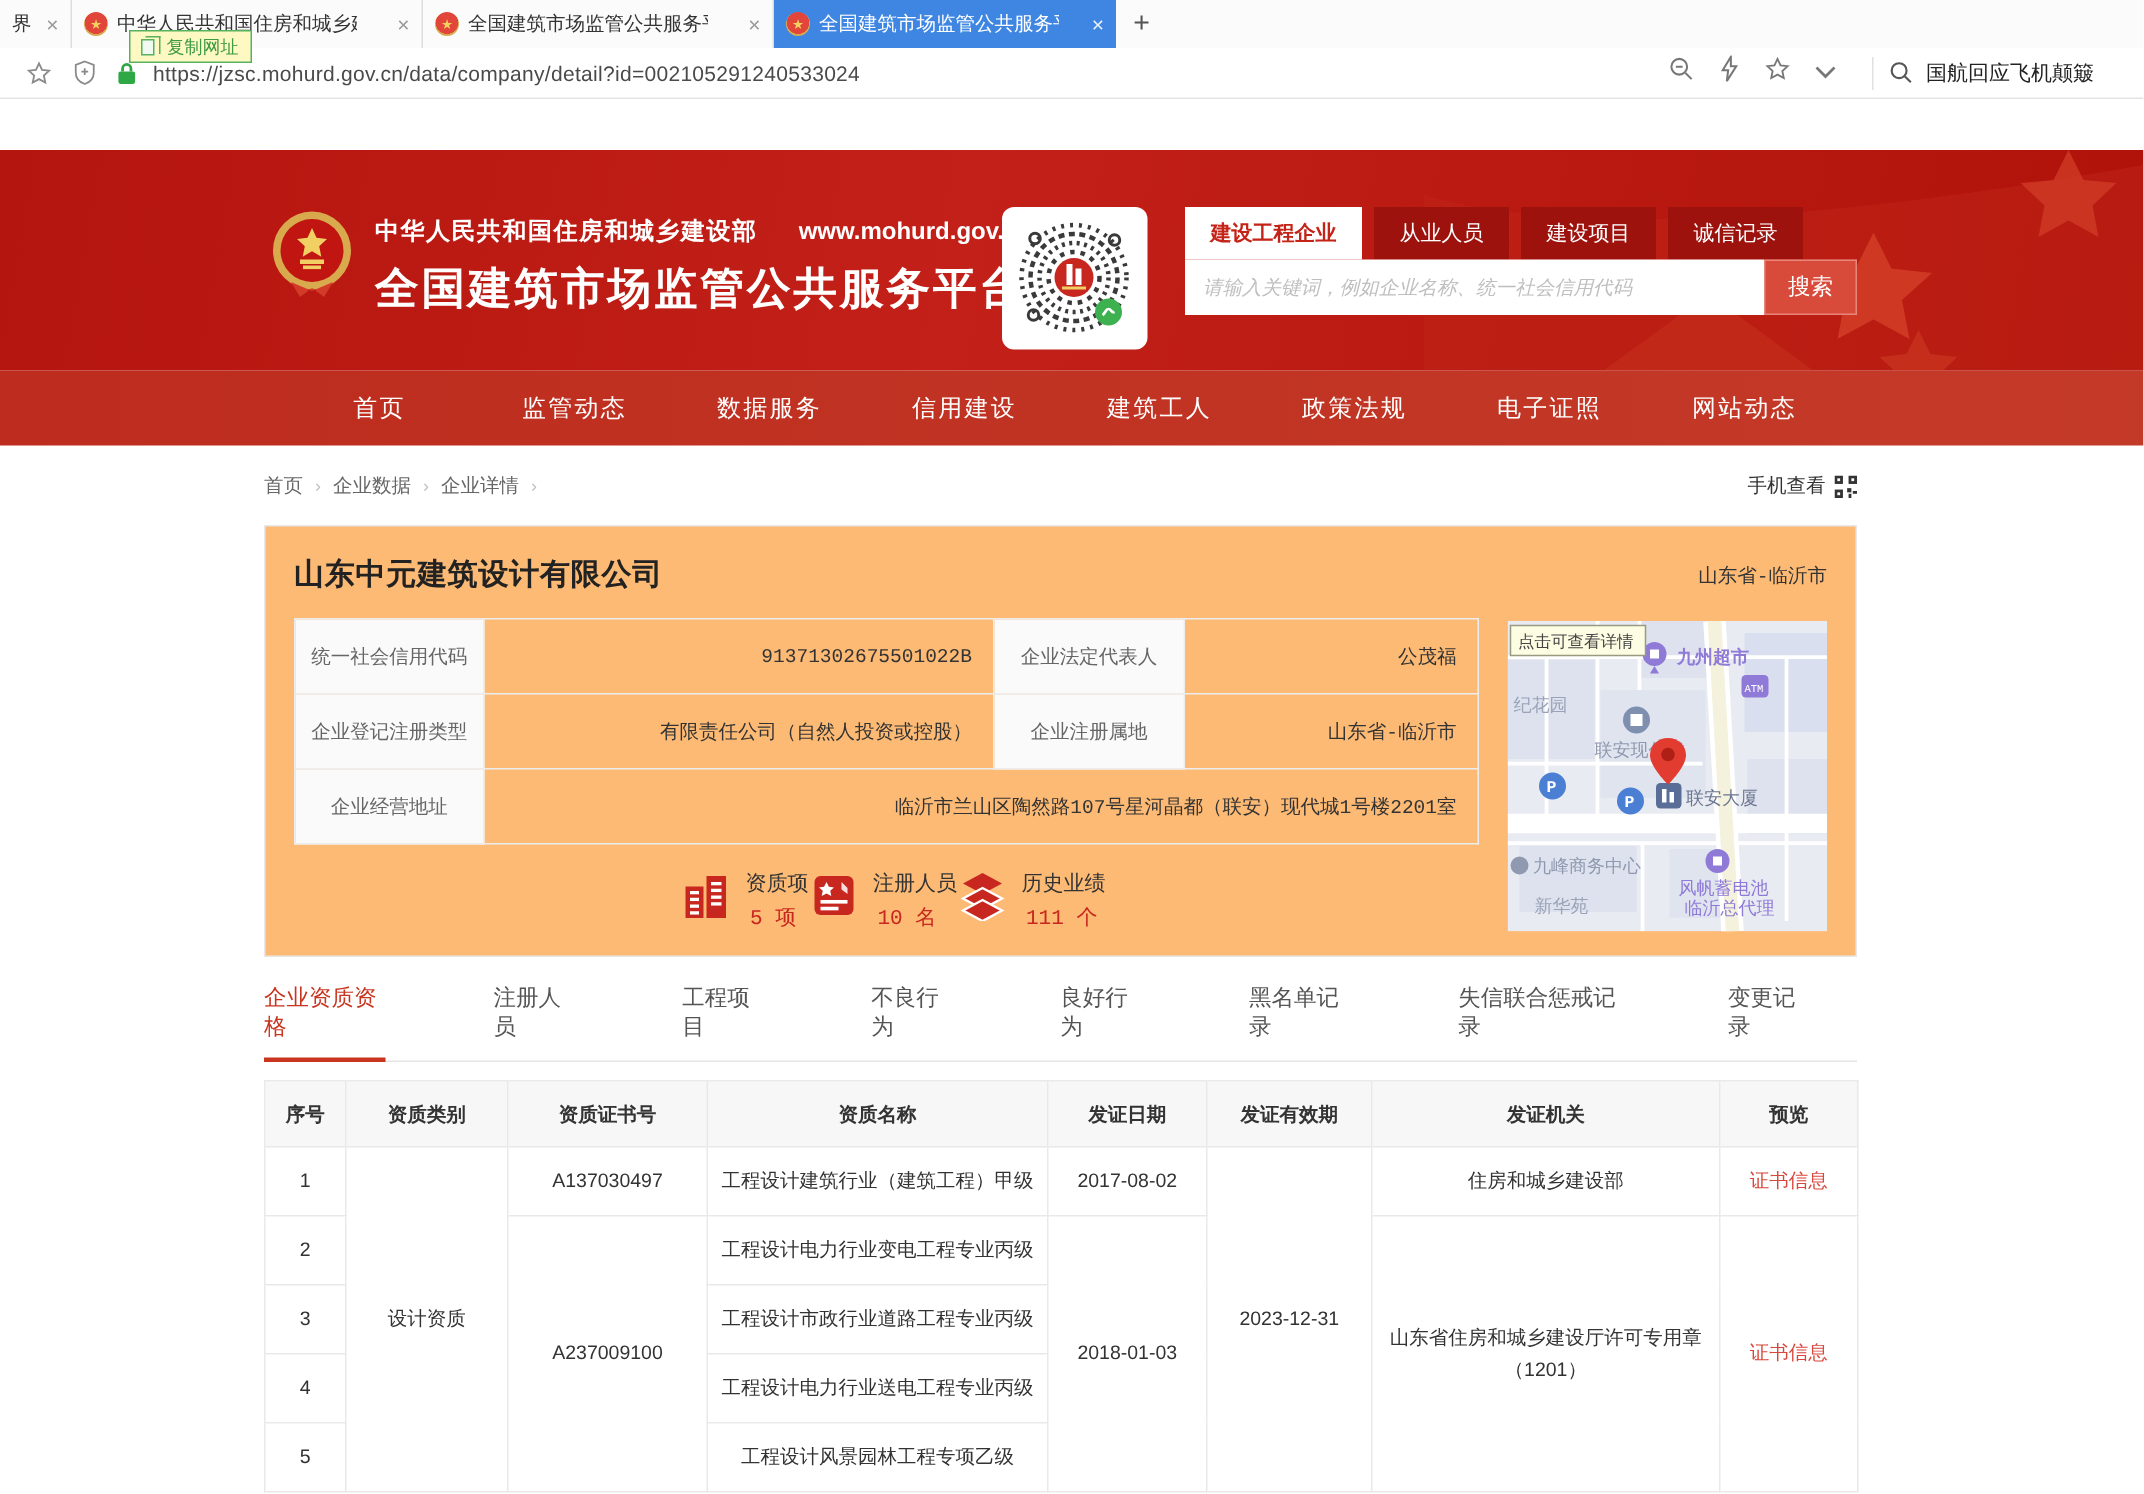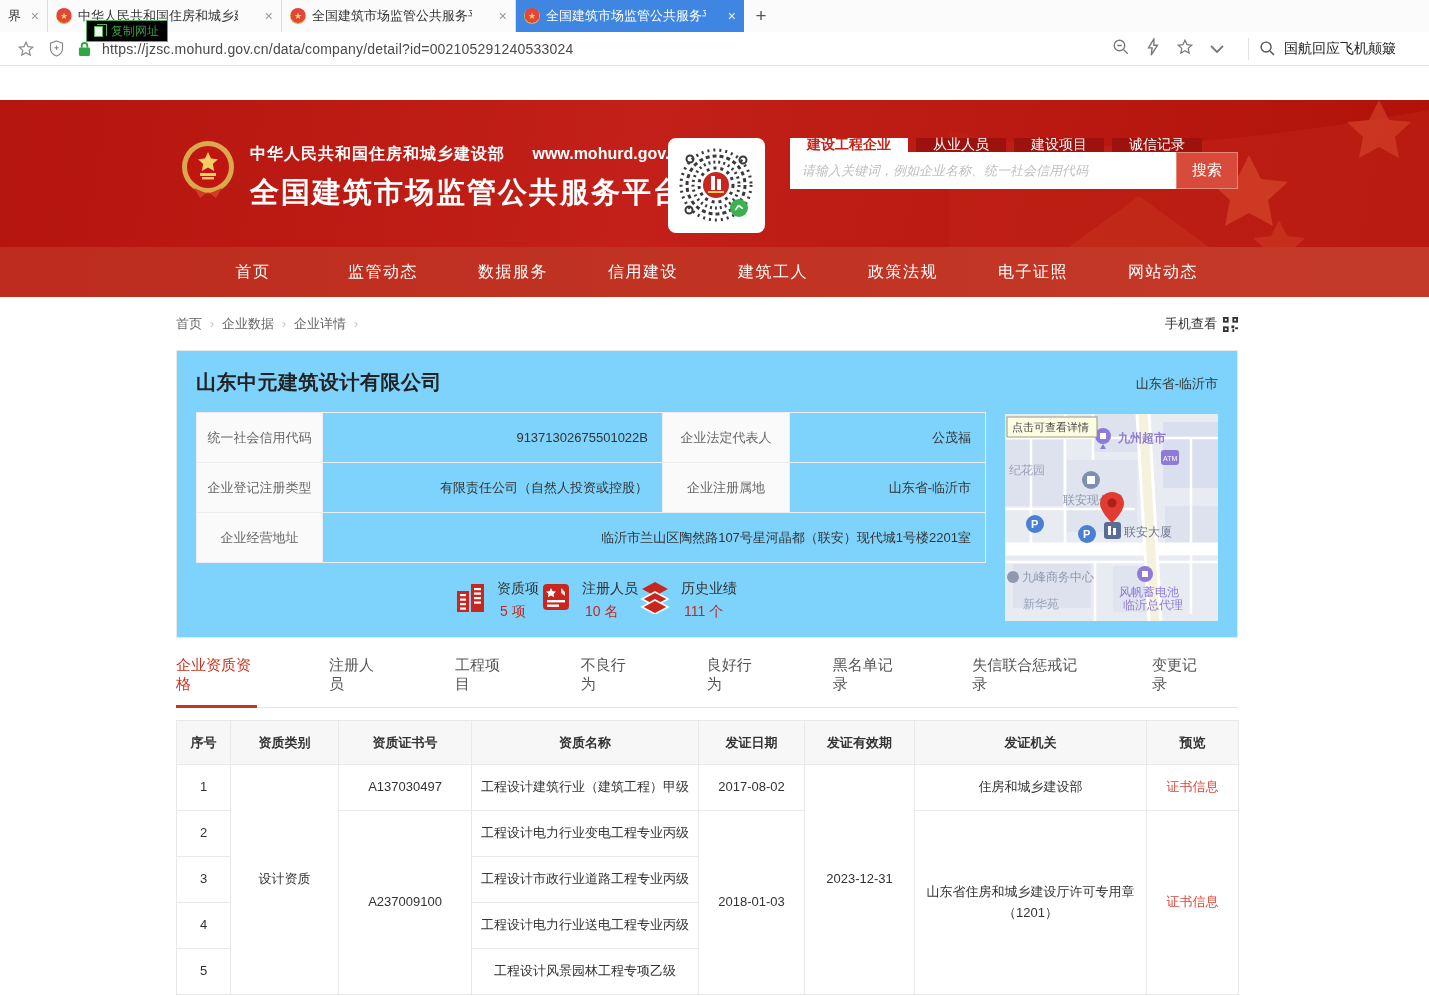--- a/index.html
+++ b/index.html
@@ -24,21 +24,21 @@
 
   .addressbar { height:34px; background:#fff; border-bottom:1px solid #e4e4e4;
     display:flex; align-items:center; padding:0 10px; }
   .abar-ico { color:#8a8a8a; margin:0 7px; display:flex; align-items:center; }
   .url { font-size:14px; color:#4a4a4a; margin-left:4px; letter-spacing:.2px; }
   .spacer { flex:1; }
   .right-icos { display:flex; align-items:center; gap:16px; color:#777; margin-right:14px; }
   .vsep { width:1px; height:22px; background:#e0e0e0; margin:0 10px; }
   .browser-search { display:flex; align-items:center; gap:8px; width:160px; font-size:14px; color:#222; }
 
-  .copy-tip { position:absolute; left:86px; top:20px; z-index:30; background:#000000;
+  .copy-tip { position:absolute; left:86px; top:20px; z-index:30; background:#fef9c3;
     border:1px solid #57b25e; color:#3d9a46; font-size:12px; padding:2px 8px 2px 24px; height:22px;
     display:flex; align-items:center; }
   .copy-tip .cpico { position:absolute; left:7px; top:5px; width:9px; height:11px;
     border:1px solid #57b25e; background:#f0faf0; }
   .copy-tip .cpico:before { content:""; position:absolute; left:2px; top:-3px; width:9px; height:11px;
     border:1px solid #57b25e; border-bottom:none; border-left:none; }
 
   
   .page { position:relative; height:930px; background:#fff; }
   .white-gap { height:34px; }
@@ -48,21 +48,21 @@
   .hwrap { position:relative; width:1062px; margin-left:176px; height:100%; }
   .brand { position:absolute; left:4px; top:40px; display:flex; }
   .emblem { width:56px; height:62px; flex:0 0 56px; }
   .brand-text { margin-left:14px; color:#fff; }
   .brand-line1 { font-size:16px; font-weight:bold; letter-spacing:1px; margin-top:4px; }
   .brand-line1 .site-url { margin-left:22px; letter-spacing:0; }
   .brand-line2 { font-size:29px; font-weight:bold; letter-spacing:2px; margin-top:8px; }
   .qrbox { position:absolute; left:492px; top:38px; width:97px; height:95px; background:#fff;
     border-radius:8px; display:flex; align-items:center; justify-content:center; }
   .hsearch { position:absolute; left:614px; top:38px; width:448px; }
-  .hs-tabs { display:flex; height:14px; gap:8px; }
+  .hs-tabs { display:flex; height:35px; gap:8px; }
   .hs-tab { padding:0 17px; display:flex; align-items:center; font-size:14px; color:#fff;
     background:#9d120d; cursor:pointer; }
   .hs-tab.on { background:#fff; color:#c42318; font-weight:bold; }
   .hs-inputrow { display:flex; height:37px; }
   .hs-input { flex:1; border:none; outline:none; background:#fff; font-size:13px; padding:0 12px;
     color:#333; font-family:inherit;font-style:italic; }
   .hs-input::placeholder { color:#bfbfbf; }
   .hs-btn { width:62px; background:#d84b3b; color:#fff; font-size:15px; border:1px solid #e8857a;
     display:flex; align-items:center; justify-content:center; cursor:pointer; }
 
@@ -71,22 +71,22 @@
   .nav-item { width:130px; display:flex; align-items:center; justify-content:center;
     color:#fff; font-size:16px; letter-spacing:1.5px; cursor:pointer; }
 
   
   .content { width:1062px; margin-left:176px; }
   .crumbs { margin-top:18px; display:flex; align-items:center; font-size:13px; color:#666; }
   .crumb { cursor:pointer; }
   .crumb-sep { color:#c0c0c0; margin:0 8px; font-size:12px; }
   .mobile-view { margin-left:auto; display:flex; align-items:center; gap:6px; color:#333; font-size:13px; cursor:pointer; }
 
-  .card { position:relative; margin-top:17px; border:1px solid #e8e8e8; background:#7dd3fc;
-    height:288px; padding:18px 19px 0 19px; }
+  .card { position:relative; margin-top:17px; border:1px solid #e8e8e8; background:#fdba74;
+    height:288px; padding:18px 19px 0 19px;font-family:Liberation Mono, monospace; }
   .company-head { display:flex; align-items:flex-start; }
   .company-name { font-size:20px; font-weight:bold; color:#222; letter-spacing:.5px; }
   .company-region { margin-left:auto; font-size:13px; color:#333; margin-top:6px; }
 
   .info-table { margin-top:16px; border-collapse:collapse; width:789px; table-layout:fixed;padding-left:25px; }
   .info-table td { border:1px solid #ededed; font-size:13px; height:50px; padding:4px 14px; }
   .info-table td.lbl { background:#fafafa; color:#666; text-align:center; padding:4px 6px; }
   .info-table td.val { color:#333; text-align:right; }
 
   .stats { width:789px; display:flex; padding:0 78px 0 88px; justify-content:center; margin-top:17px; }

